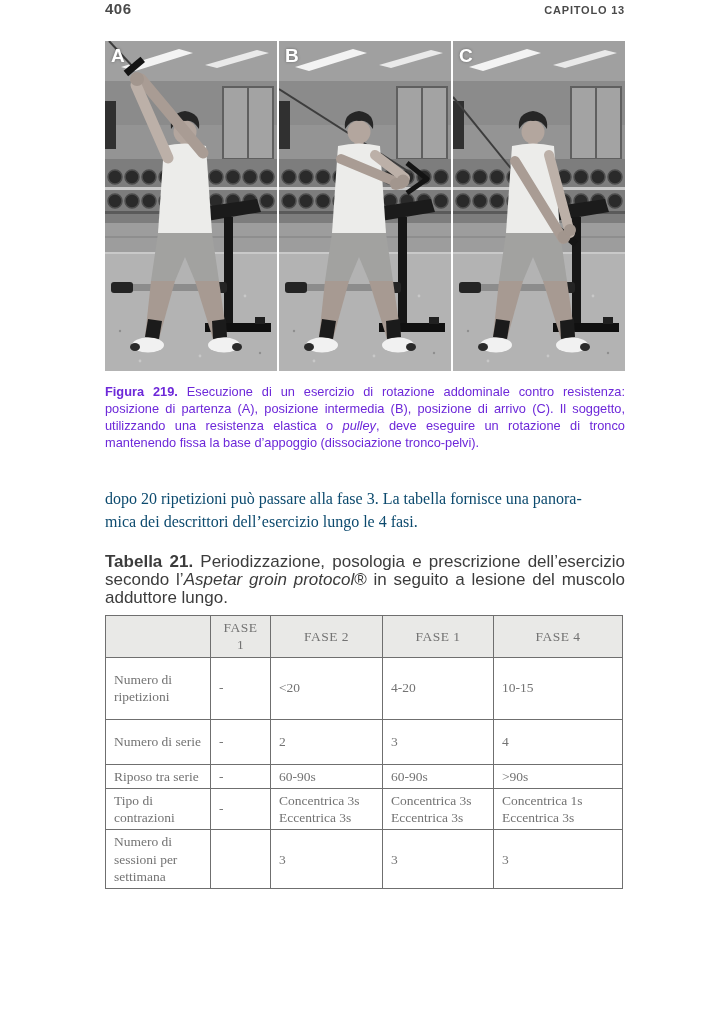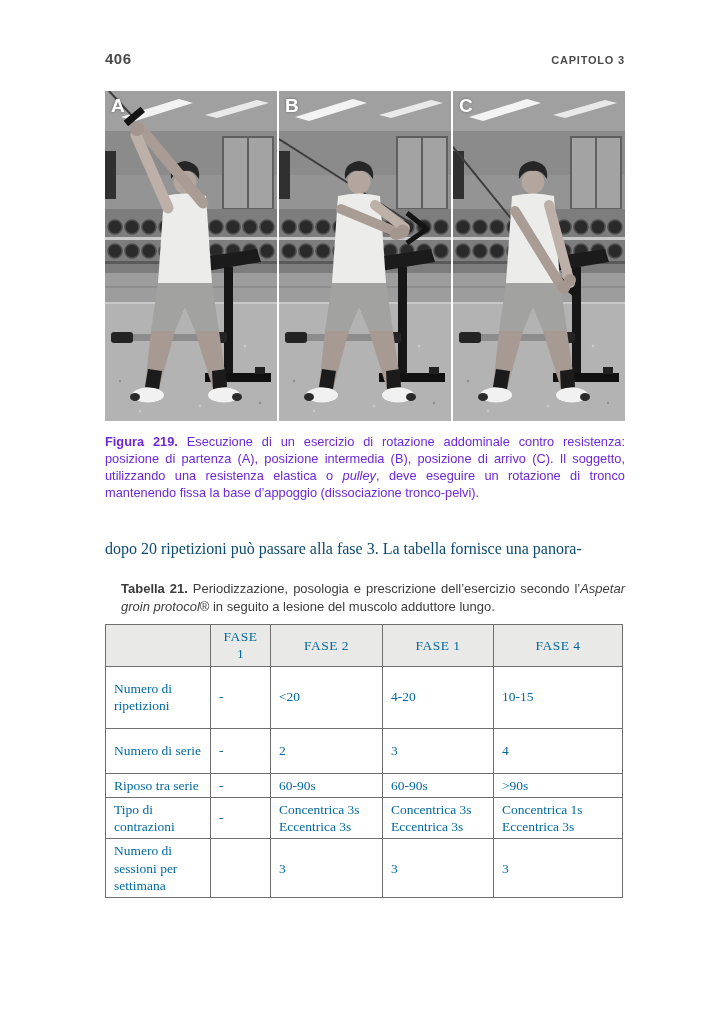--- a/index.html
+++ b/index.html
@@ -1,17 +1,17 @@
 <!DOCTYPE html>
 <html><head>
 <meta charset="utf-8">
 <style>
   html,body{margin:0;padding:0;background:#ffffff;}
   body{width:724px;height:1024px;overflow:hidden;font-family:"Liberation Serif",serif;color:#1a1a1a;}
-  .page{position:relative;width:520px;margin-left:105px;padding-top:50px;}
+  .page{position:relative;width:520px;margin-left:105px;}
 
   
   .running-header{display:flex;justify-content:space-between;align-items:baseline;
     font-family:"Liberation Sans",sans-serif;color:#4a4a4a;}
   .page-number{font-size:15px;font-weight:600;letter-spacing:.5px;}
   .chapter-title{font-size:11px;font-weight:600;letter-spacing:.8px;}
 
   
   .figure-strip{display:flex;gap:2px;margin-top:24px;}
   .photo-panel{position:relative;width:172px;height:330px;overflow:hidden;background:#9a9a9a;}
@@ -24,46 +24,46 @@
   .figure-caption{margin:12px 0 0 0;font-family:"Liberation Sans",sans-serif;
     font-size:12.8px;line-height:17px;color:#6d28d9;text-align:justify;}
   .caption-label{font-weight:700;}
   .italic-term{font-style:italic;}
 
   
   .body-paragraph{margin:36px 0 0 0;font-size:16px;line-height:23px;color:#0c4a6e;}
   .body-paragraph .para-line{display:block;white-space:nowrap;}
 
   
-  .table-caption{margin:20px 0 0 16px;font-family:"Liberation Sans",sans-serif;
-    font-size:13px;line-height:18px;color:#3c3c3c;text-align:justify;}
+  .table-caption{margin:20px 0 0 0;font-family:"Liberation Sans",sans-serif;
+    font-size:17px;line-height:18px;color:#3c3c3c;text-align:justify;}
 
   
   table.periodization{border-collapse:collapse;table-layout:fixed;width:517px;margin-top:8px;
-    font-size:13.5px;line-height:1.28;color:#0369a1;}
+    font-size:13.5px;line-height:1.28;color:#737373;}
   table.periodization td,table.periodization th{border:1px solid #6f6f6f;padding:3px 8px;
     vertical-align:middle;text-align:left;font-weight:normal;}
   table.periodization thead th{background:#e9e9e7;text-align:center;height:30px;
     letter-spacing:.5px;font-size:13.5px;}
   td.value-cell{white-space:pre-line;}
   tbody tr:nth-child(1){height:62px;}
   tbody tr:nth-child(2){height:45px;}
   tbody tr:nth-child(3){height:24px;}
   tbody tr:nth-child(4){height:24px;}
   tbody tr:nth-child(5){height:39px;}
   tbody tr:nth-child(6){height:57px;}
 </style>
 </head>
 <body>
 
 <div class="page">
 
   <div class="running-header">
     <span class="page-number">406</span>
-    <span class="chapter-title">CAPITOLO 3</span>
+    <span class="chapter-title">CAPITOLO 13</span>
   </div>
 
   <svg width="0" height="0" style="position:absolute">
     <defs>
       <g id="gym-bg">
         <rect x="0" y="0" width="172" height="330" fill="#949494"></rect>
         <rect x="0" y="0" width="172" height="40" fill="#a0a0a0"></rect>
         <polygon points="16,26 74,8 88,12 30,30" fill="#f3f3f3"></polygon>
         <polygon points="100,24 152,9 164,12 112,27" fill="#e9e9e9"></polygon>
         <rect x="0" y="40" width="172" height="44" fill="#8b8b8b"></rect>
@@ -203,20 +203,21 @@
         </g>
       </svg>
       <span class="panel-label">C</span>
     </div>
   </div>
 
   <p class="figure-caption"><span class="caption-label">Figura 219.</span><span> Esecuzione di un esercizio di rotazione addominale contro resistenza: posizione di partenza (A), posizione intermedia (B), posizione di arrivo (C). Il soggetto, utilizzando una resistenza elastica o </span><span class="italic-term">pulley</span><span>, deve eseguire un rotazione di tronco mantenendo fissa la base d’appoggio (dissociazione tronco-pelvi).</span></p>
 
   <p class="body-paragraph">
     <span class="para-line">dopo 20 ripetizioni può passare alla fase 3. La tabella fornisce una panora-</span>
+    <span class="para-line">mica dei descrittori dell’esercizio lungo le 4 fasi.</span>
   </p>
 
   <p class="table-caption"><span class="caption-label">Tabella 21.</span><span> Periodizzazione, posologia e prescrizione dell’esercizio secondo l’</span><span class="italic-term">Aspetar groin protocol</span><span>® in seguito a lesione del muscolo adduttore lungo.</span></p>
 
   <table class="periodization">
     <colgroup>
       <col style="width:105px">
         <col style="width:60px">
         <col style="width:112px">
         <col style="width:111px">

